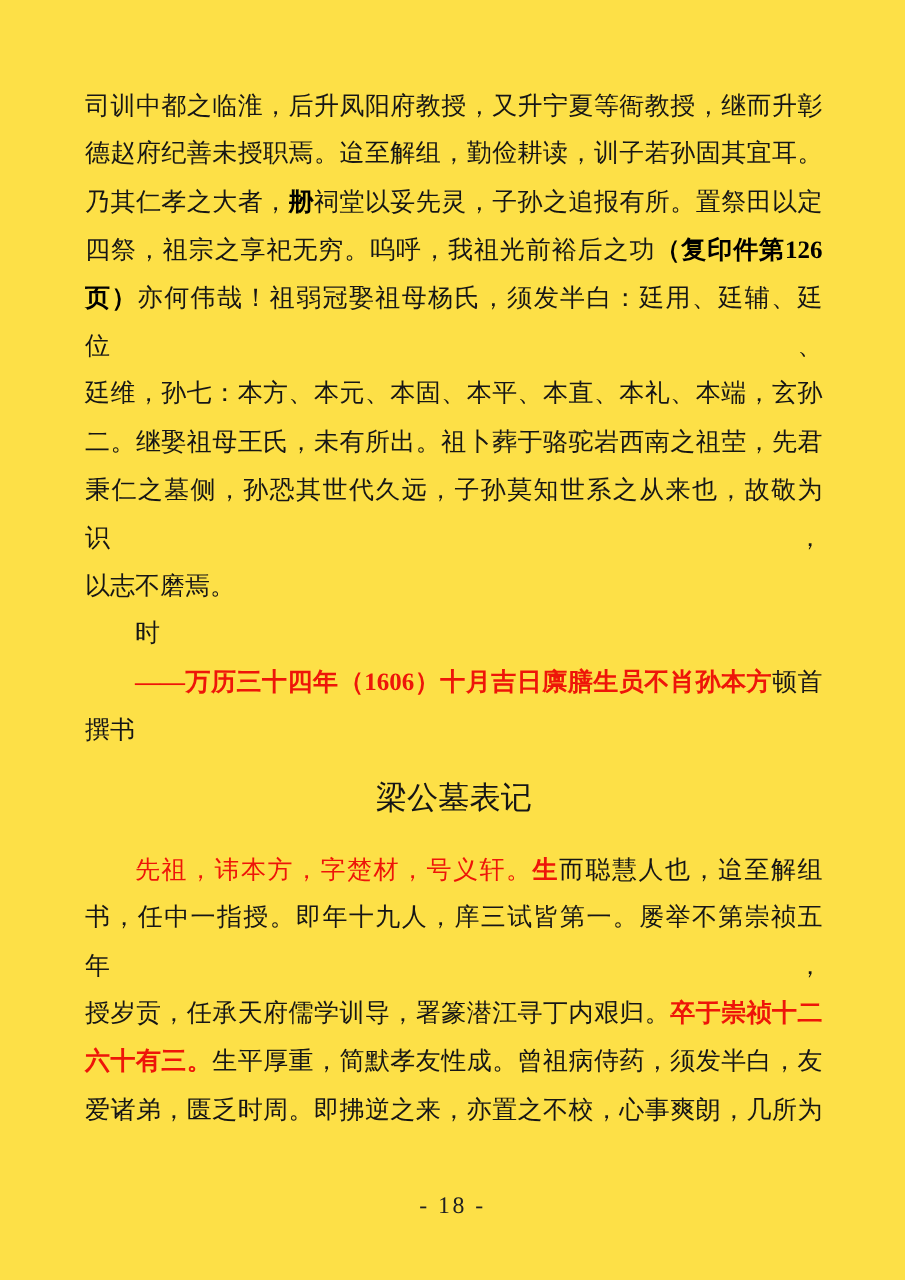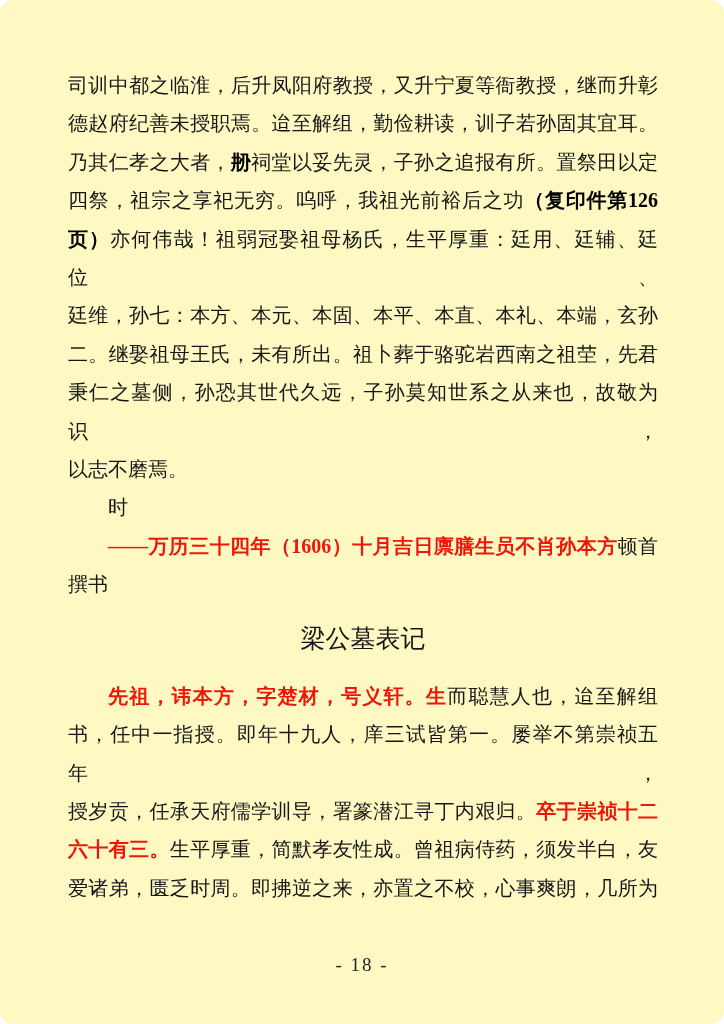--- a/index.html
+++ b/index.html
@@ -4,25 +4,24 @@
 <style>
   html, body {
     margin: 0;
     padding: 0;
     background: #ffffff;
   }
   .page {
     position: relative;
     width: 724px;
     height: 1024px;
-    background: #fef9c3;
+    background: #fde047;
     font-family: "Liberation Serif", "DejaVu Serif", serif;
     color: #161616;
     overflow: hidden;
-    border-radius: 13px;
   }
   .doc-body {
     position: absolute;
     left: 68px;
     right: 66px;
     top: 0;
     padding-top: 66px;
   }
   .block {
     font-size: 20px;
@@ -35,21 +34,21 @@
   .line.fill {
     text-align-last: justify;
   }
   .line.indent {
     text-indent: 2em;
   }
   .run { }
   .s-n { color: #161616; font-weight: normal; }
   .s-b { color: #000000; font-weight: bold; }
   .s-r { color: var(--accent-red, #ee1509); font-weight: bold; }
-  .s-rb { color: var(--accent-red, #ee1509); font-weight: bold; }
+  .s-rb { color: var(--accent-red, #ee1509); font-weight: normal; }
   .block.title {
     font-size: 25px;
     line-height: 44px;
     margin: 13px 0 16px 0;
   }
   .block.title .line,
   .block.title .line.fill {
     text-align: center;
     text-align-last: center;
     text-indent: 0;
@@ -68,21 +67,21 @@
 </head>
 <body>
 
 <div class="page">
   <div class="doc-body" id="doc-body">
       <div class="block paragraph">
         <div class="line fill"><span class="run s-n">司训中都之临淮，后升凤阳府教授，又升宁夏等衙教授，继而升彰</span></div>
         <div class="line fill"><span class="run s-n">德赵府纪善未授职焉。迨至解组，勤俭耕读，训子若孙固其宜耳。</span></div>
         <div class="line fill"><span class="run s-n">乃其仁孝之大者，</span><span class="run s-b">刱</span><span class="run s-n">祠堂以妥先灵，子孙之追报有所。置祭田以定</span></div>
         <div class="line fill"><span class="run s-n">四祭，祖宗之享祀无穷。呜呼，我祖光前裕后之功</span><span class="run s-b">（复印件第126</span></div>
-        <div class="line fill"><span class="run s-b">页）</span><span class="run s-n">亦何伟哉！祖弱冠娶祖母杨氏，生平厚重：廷用、廷辅、廷位、</span></div>
+        <div class="line fill"><span class="run s-b">页）</span><span class="run s-n">亦何伟哉！祖弱冠娶祖母杨氏，须发半白：廷用、廷辅、廷位、</span></div>
         <div class="line fill"><span class="run s-n">廷维，孙七：本方、本元、本固、本平、本直、本礼、本端，玄孙</span></div>
         <div class="line fill"><span class="run s-n">二。继娶祖母王氏，未有所出。祖卜葬于骆驼岩西南之祖茔，先君</span></div>
         <div class="line fill"><span class="run s-n">秉仁之墓侧，孙恐其世代久远，子孙莫知世系之从来也，故敬为识，</span></div>
         <div class="line"><span class="run s-n">以志不磨焉。</span></div>
       </div>
       <div class="block paragraph">
         <div class="line indent"><span class="run s-n">时</span></div>
         <div class="line fill indent"><span class="run s-r">——万历三十四年（1606）十月吉日廪膳生员不肖孙本方</span><span class="run s-n">顿首</span></div>
         <div class="line"><span class="run s-n">撰书</span></div>
       </div>

